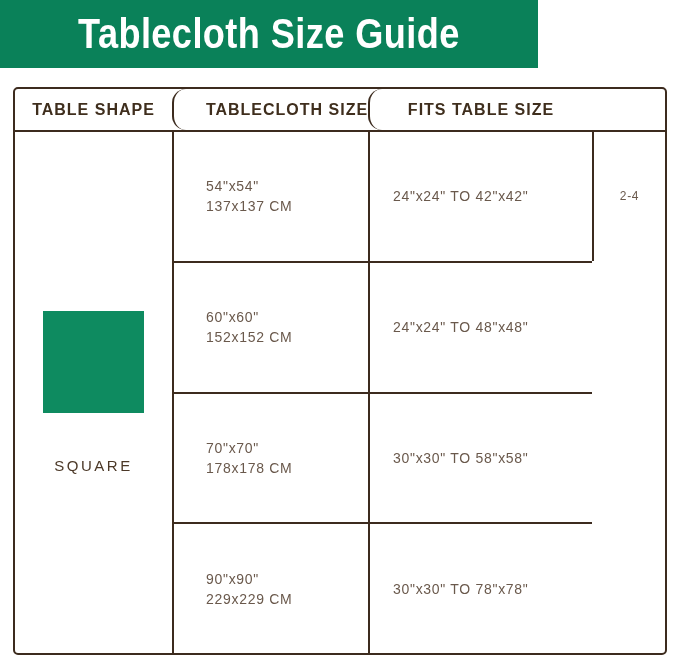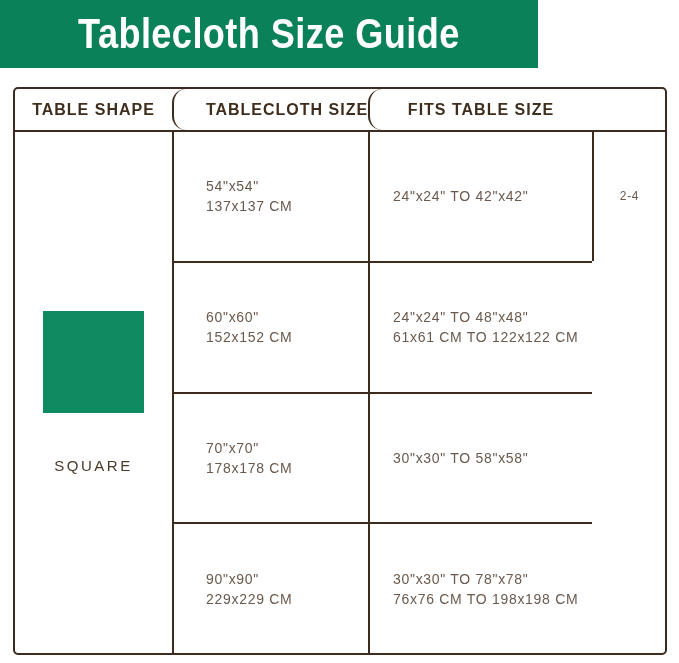--- a/index.html
+++ b/index.html
@@ -87,21 +87,20 @@
 
   <div class="cell sizecell bl bt c2 r3">
     <div>
       <div>60"x60"</div>
       <div>152x152 CM</div>
     </div>
   </div>
   <div class="cell sizecell bl bt c3 r3">
     <div>
       <div>24"x24" TO 48"x48"</div>
-      <div>61x61 CM TO 122x122 CM</div>
     </div>
   </div>
 
   <div class="cell sizecell bl bt c2 r4">
     <div>
       <div>70"x70"</div>
       <div>178x178 CM</div>
     </div>
   </div>
   <div class="cell sizecell bl bt c3 r4">
@@ -112,17 +111,16 @@
 
   <div class="cell sizecell bl bt c2 r5">
     <div>
       <div>90"x90"</div>
       <div>229x229 CM</div>
     </div>
   </div>
   <div class="cell sizecell bl bt c3 r5">
     <div>
       <div>30"x30" TO 78"x78"</div>
-      <div>76x76 CM TO 198x198 CM</div>
     </div>
   </div>
 
 </div>
 
 </body></html>

